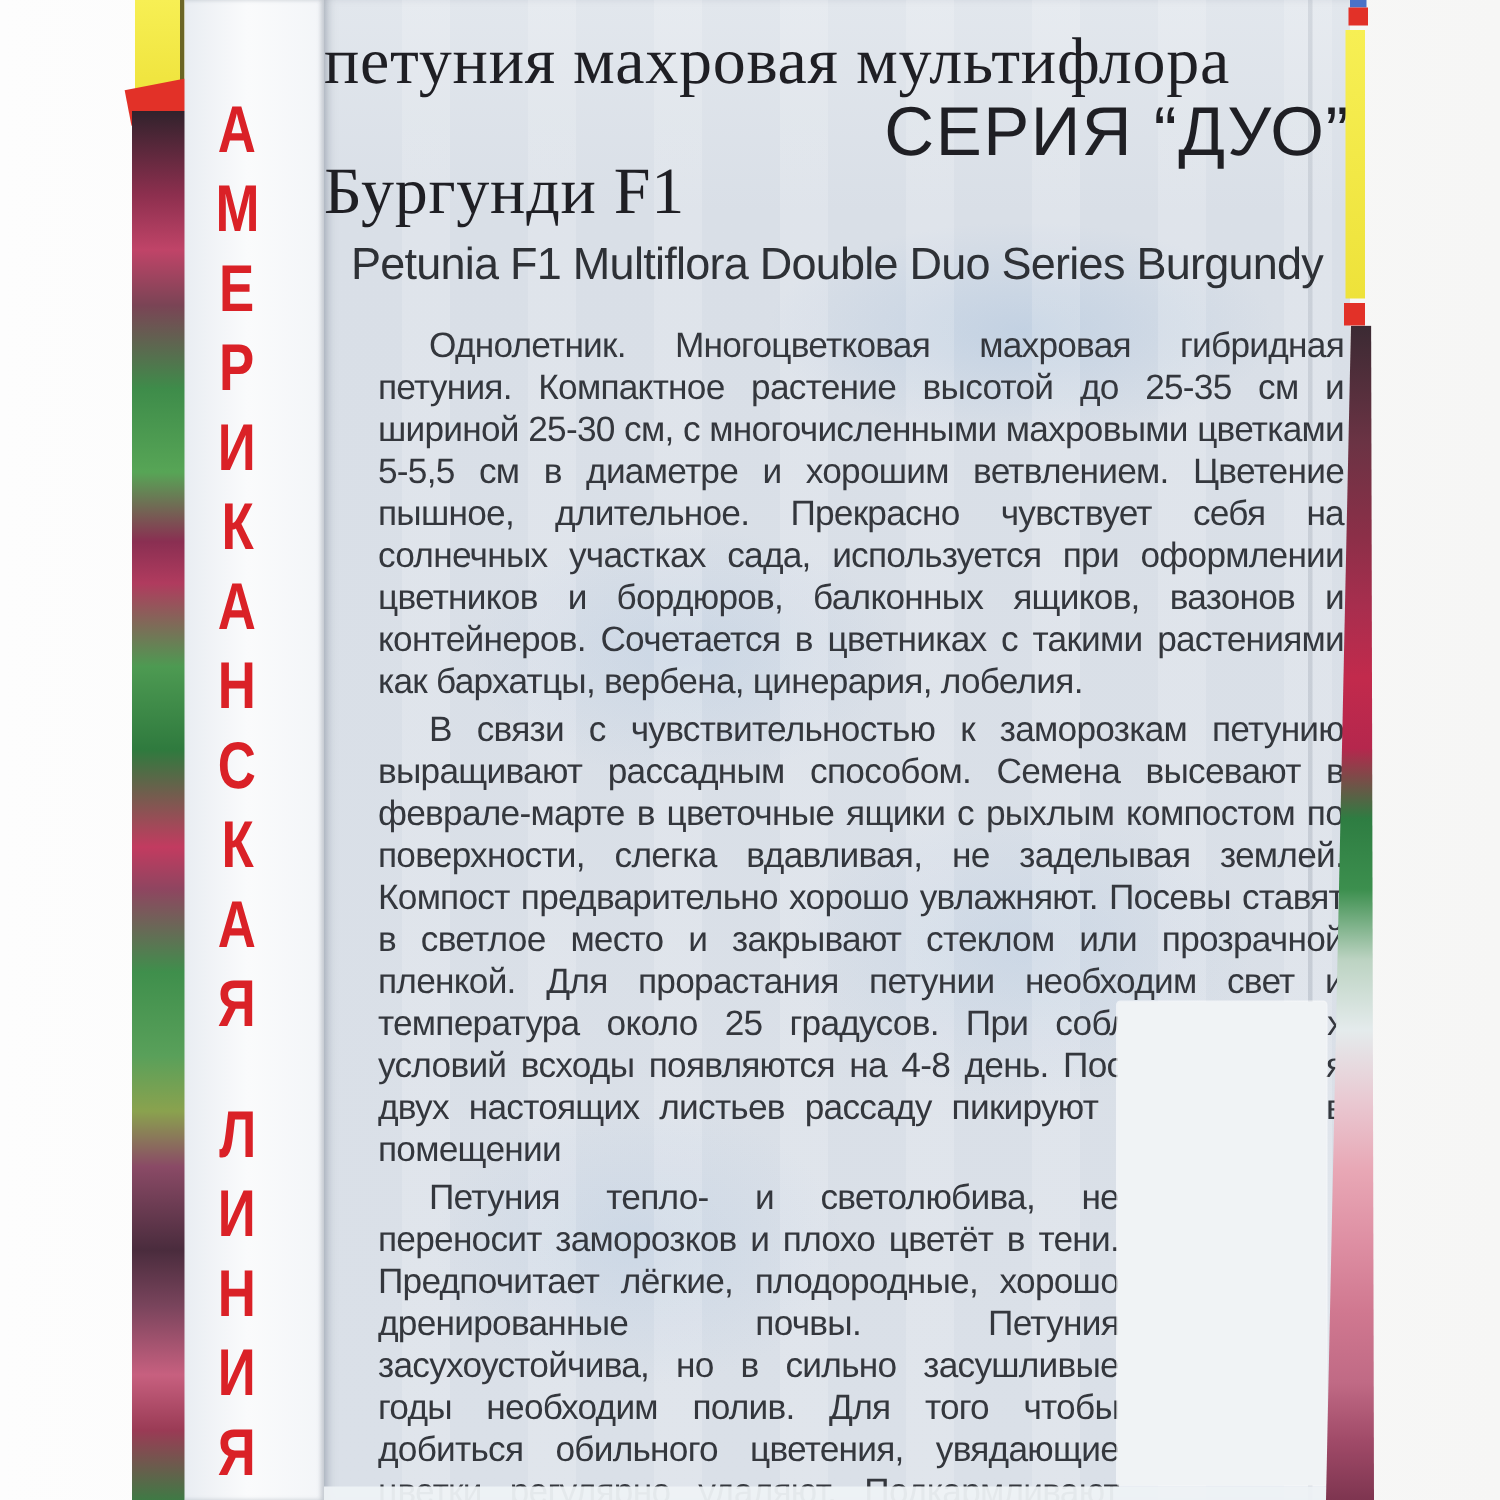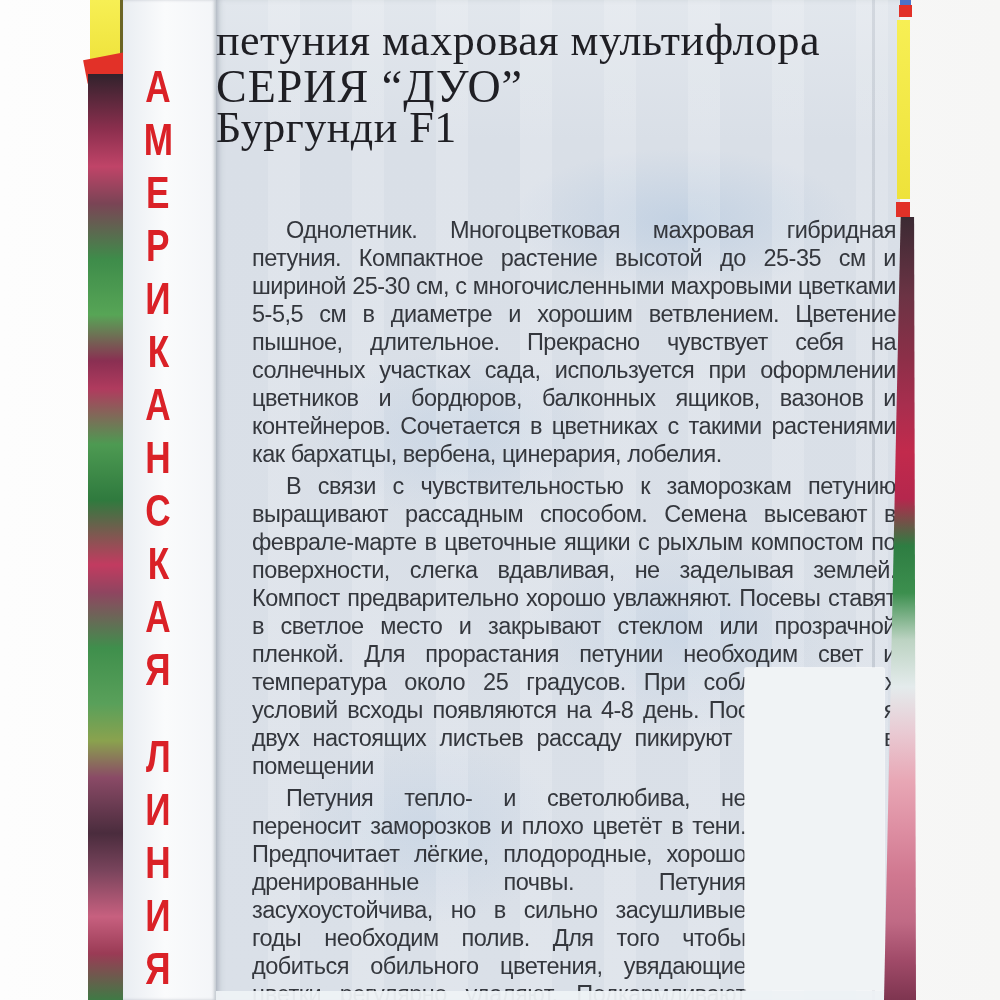--- a/index.html
+++ b/index.html
@@ -42,22 +42,22 @@
   .wm4{left:20px;top:700px;width:380px;height:260px;background:radial-gradient(closest-side,rgba(173,197,224,.30),rgba(173,197,224,0) 72%);}
   .streaks{position:absolute;inset:0;
     background:repeating-linear-gradient(90deg,rgba(255,255,255,0) 0 52px,rgba(255,255,255,.16) 52px 84px);}
   .crease-r{position:absolute;left:656px;top:0;width:3px;height:1000px;
     background:linear-gradient(180deg,rgba(120,130,145,.18),rgba(120,130,145,.28));}
   .bottom-band{position:absolute;left:0;bottom:0;width:100%;height:9px;background:rgba(238,242,245,.95);}
 
   
   .t-ru1{position:absolute;left:0;top:18px;width:100%;text-align:left;
     font-family:"Liberation Serif",serif;font-size:44px;line-height:1.05;color:#1f1f24;letter-spacing:.5px;}
-  .t-ru2{position:absolute;left:0;top:64px;width:100%;text-align:left;
-    font-family:Liberation Serif, serif;font-size:46px;line-height:1.0;color:#1f1f24;letter-spacing:1px;}
+  .t-ru2{position:absolute;left:0;top:64px;width:100%;text-align:right;
+    font-family:Liberation Sans, sans-serif;font-size:46px;line-height:1.0;color:#1f1f24;letter-spacing:1px;}
   .t-ru3{position:absolute;left:0;top:106px;width:100%;text-align:left;
     font-family:"Liberation Serif",serif;font-size:44px;line-height:1.0;color:#1f1f24;letter-spacing:.5px;}
   .t-en{position:absolute;left:0;top:160px;width:100%;text-align:center;
     font-family:"Liberation Sans",sans-serif;font-size:30px;color:#2e3136;letter-spacing:-.5px;}
 
   
   .bodytext{position:absolute;left:32px;top:212px;width:652px;
     font-family:"Liberation Sans",sans-serif;font-size:23.5px;line-height:28px;
     letter-spacing:-.5px;color:#34373d;text-align:justify;}
   .bodytext p{margin:4px;padding:0;text-indent:34px;}
@@ -117,20 +117,21 @@
     <div class="wm wm1"></div>
     <div class="wm wm2"></div>
     <div class="wm wm3"></div>
     <div class="wm wm4"></div>
     <div class="streaks"></div>
     <div class="crease-r"></div>
 
     <div class="t-ru1">петуния махровая мультифлора</div>
     <div class="t-ru2">СЕРИЯ “ДУО”</div>
     <div class="t-ru3">Бургунди F1</div>
+    <div class="t-en">Petunia F1 Multiflora Double Duo Series Burgundy</div>
 
     <div class="bodytext">
       <p>Однолетник. Многоцветковая махровая гибридная петуния. Компактное растение высотой до 25-35 см и шириной 25-30 см, с многочисленными махровыми цветками 5-5,5 см в диаметре и хорошим ветвлением. Цветение пышное, длительное. Прекрасно чувствует себя на солнечных участках сада, используется при оформлении цветников и бордюров, балконных ящиков, вазонов и контейнеров. Сочетается в цветниках с такими растениями как бархатцы, вербена, цинерария, лобелия.</p>
       <p>В связи с чувствительностью к заморозкам петунию выращивают рассадным способом. Семена высевают в феврале-марте в цветочные ящики с рыхлым компостом по поверхности, слегка вдавливая, не заделывая землей. Компост предварительно хорошо увлажняют. Посевы ставят в светлое место и закрывают стеклом или прозрачной пленкой. Для прорастания петунии необходим свет и температура около 25 градусов. При соблюдении этих условий всходы появляются на 4-8 день. После появления двух настоящих листьев рассаду пикируют и содержат в помещении</p>
       <p class="narrow">Петуния тепло- и светолюбива, не переносит заморозков и плохо цветёт в тени. Предпочитает лёгкие, плодородные, хорошо дренированные почвы. Петуния засухоустойчива, но в сильно засушливые годы необходим полив. Для того чтобы добиться обильного цветения, увядающие цветки регулярно удаляют. Подкармливают после пикировки и в период бутонизации и цветения растворенным полным минеральным удобрением.</p>
     </div>
 
     <div class="white-patch"></div>
     <div class="bottom-band"></div>
   </div>

